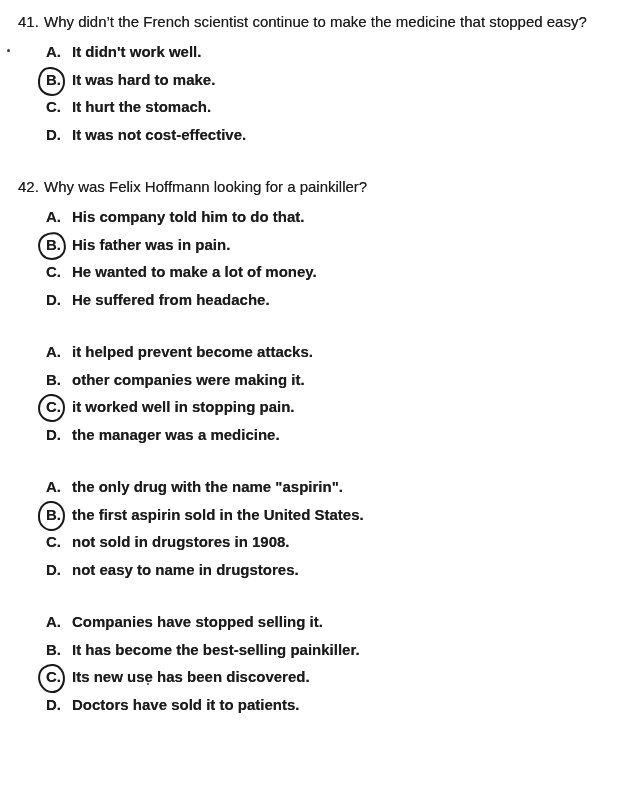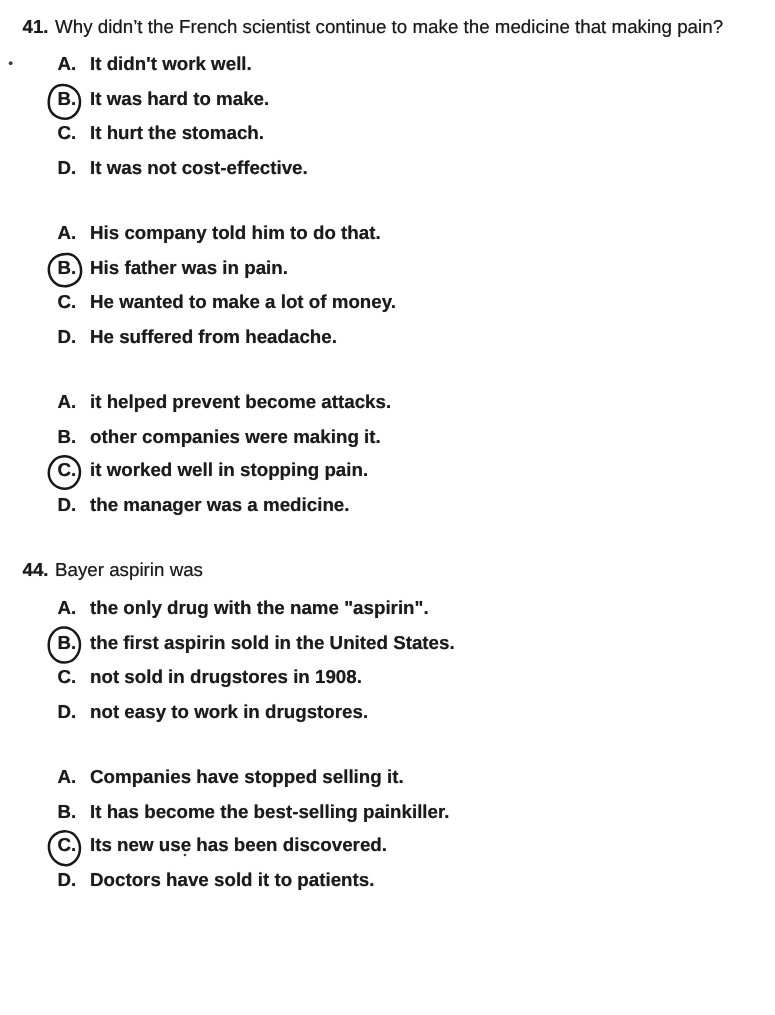--- a/index.html
+++ b/index.html
@@ -25,21 +25,21 @@
     margin-bottom: 25px;
   }
   .q-header {
     display: flex;
     line-height: 28px;
     margin-bottom: 2px;
   }
   .q-num {
     width: 26px;
     flex: 0 0 26px;
-    font-weight: bold;
+    font-weight: normal;
   }
   .q-text {
     flex: 1;
   }
   .options {
     margin-left: 28px;
   }
   .opt {
     display: flex;
     line-height: 27.5px;
@@ -98,21 +98,21 @@
   .speck-2 { left: 147px; top: 683px; width: 2px; height: 2px; }
 </style>
 </head>
 <body>
 
 <div class="page">
 
   <section class="question">
     <div class="q-header">
       <span class="q-num">41.</span>
-      <span class="q-text">Why didn’t the French scientist continue to make the medicine that making pain?</span>
+      <span class="q-text">Why didn’t the French scientist continue to make the medicine that stopped easy?</span>
     </div>
     <div class="options">
       <div class="opt">
         <span class="opt-letter">A.</span>
         <span class="opt-text">It didn't work well.</span>
       </div>
       <div class="opt">
         <span class="opt-letter">B.<span class="circle-mark v0"></span></span>
         <span class="opt-text">It was hard to make.</span>
       </div>
@@ -121,20 +121,24 @@
         <span class="opt-text">It hurt the stomach.</span>
       </div>
       <div class="opt">
         <span class="opt-letter">D.</span>
         <span class="opt-text">It was not cost-effective.</span>
       </div>
     </div>
   </section>
 
   <section class="question">
+    <div class="q-header">
+      <span class="q-num">42.</span>
+      <span class="q-text">Why was Felix Hoffmann looking for a painkiller?</span>
+    </div>
     <div class="options">
       <div class="opt">
         <span class="opt-letter">A.</span>
         <span class="opt-text">His company told him to do that.</span>
       </div>
       <div class="opt">
         <span class="opt-letter">B.<span class="circle-mark v1"></span></span>
         <span class="opt-text">His father was in pain.</span>
       </div>
       <div class="opt">
@@ -163,40 +167,36 @@
         <span class="opt-text">it worked well in stopping pain.</span>
       </div>
       <div class="opt">
         <span class="opt-letter">D.</span>
         <span class="opt-text">the manager was a medicine.</span>
       </div>
     </div>
   </section>
 
   <section class="question">
-    <div class="q-header">
-      <span class="q-num">44.</span>
-      <span class="q-text">Bayer aspirin was</span>
-    </div>
     <div class="options">
       <div class="opt">
         <span class="opt-letter">A.</span>
         <span class="opt-text">the only drug with the name "aspirin".</span>
       </div>
       <div class="opt">
         <span class="opt-letter">B.<span class="circle-mark v3"></span></span>
         <span class="opt-text">the first aspirin sold in the United States.</span>
       </div>
       <div class="opt">
         <span class="opt-letter">C.</span>
         <span class="opt-text">not sold in drugstores in 1908.</span>
       </div>
       <div class="opt">
         <span class="opt-letter">D.</span>
-        <span class="opt-text">not easy to work in drugstores.</span>
+        <span class="opt-text">not easy to name in drugstores.</span>
       </div>
     </div>
   </section>
 
   <section class="question">
     <div class="options">
       <div class="opt">
         <span class="opt-letter">A.</span>
         <span class="opt-text">Companies have stopped selling it.</span>
       </div>

